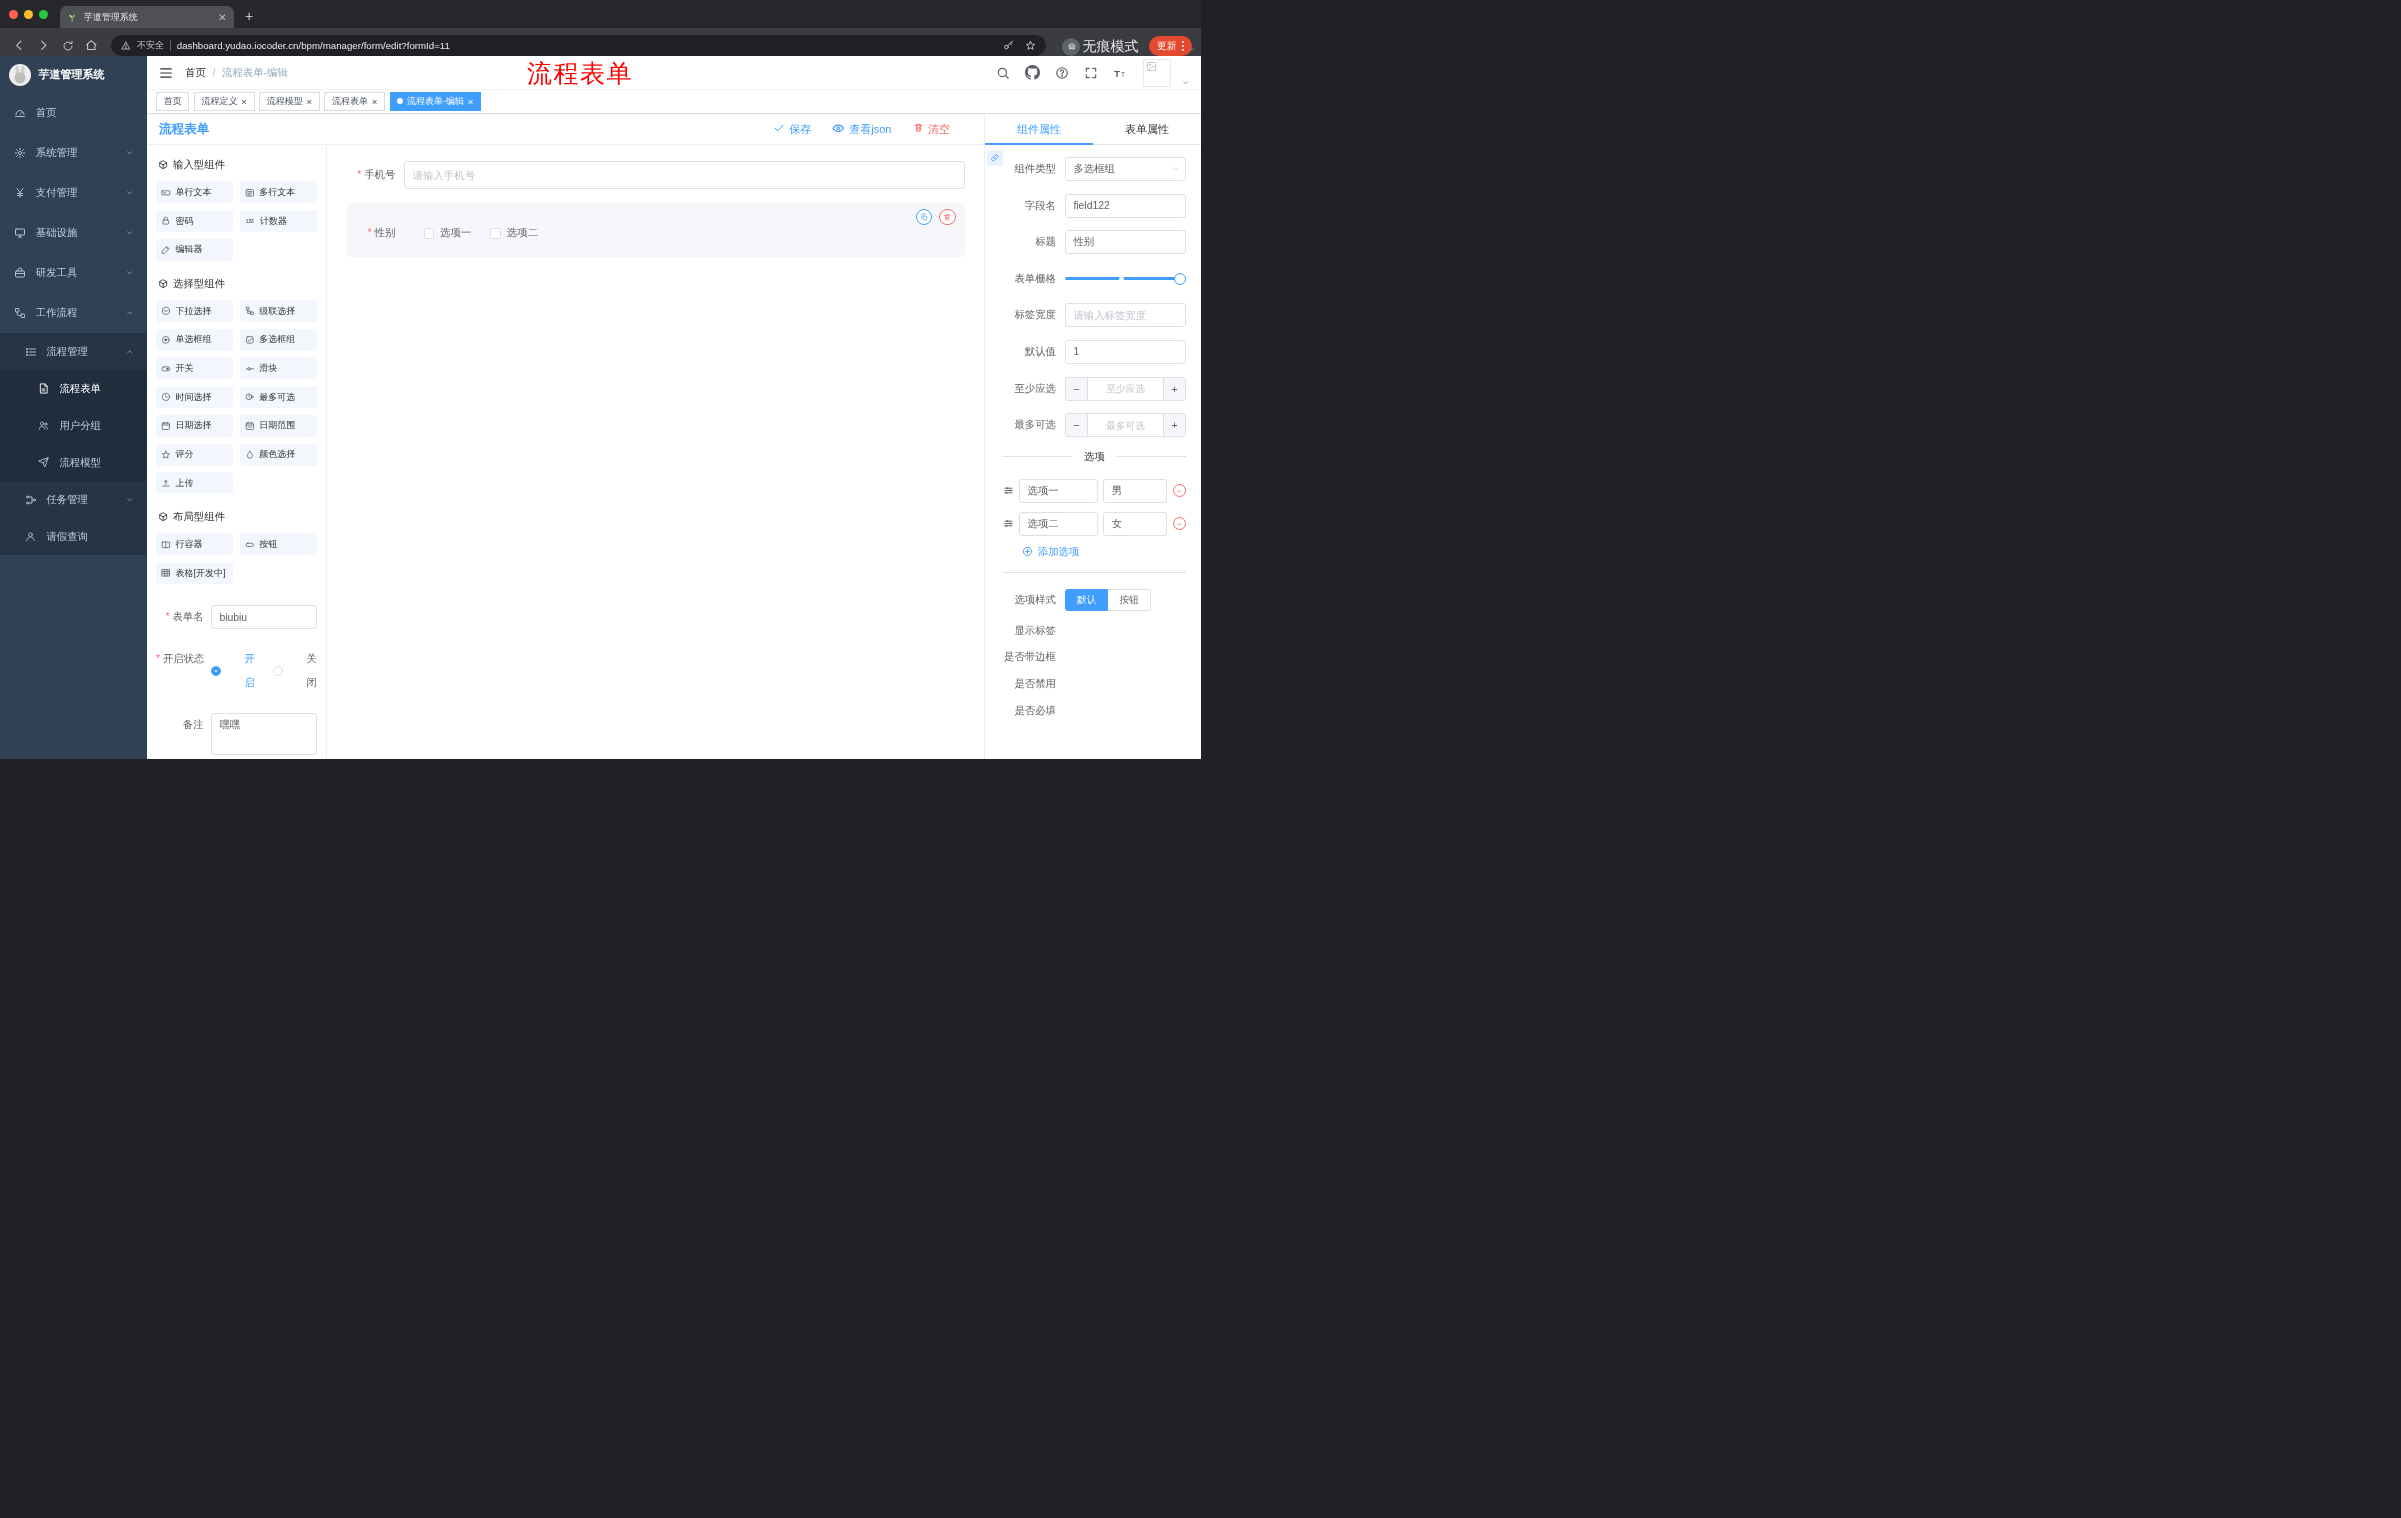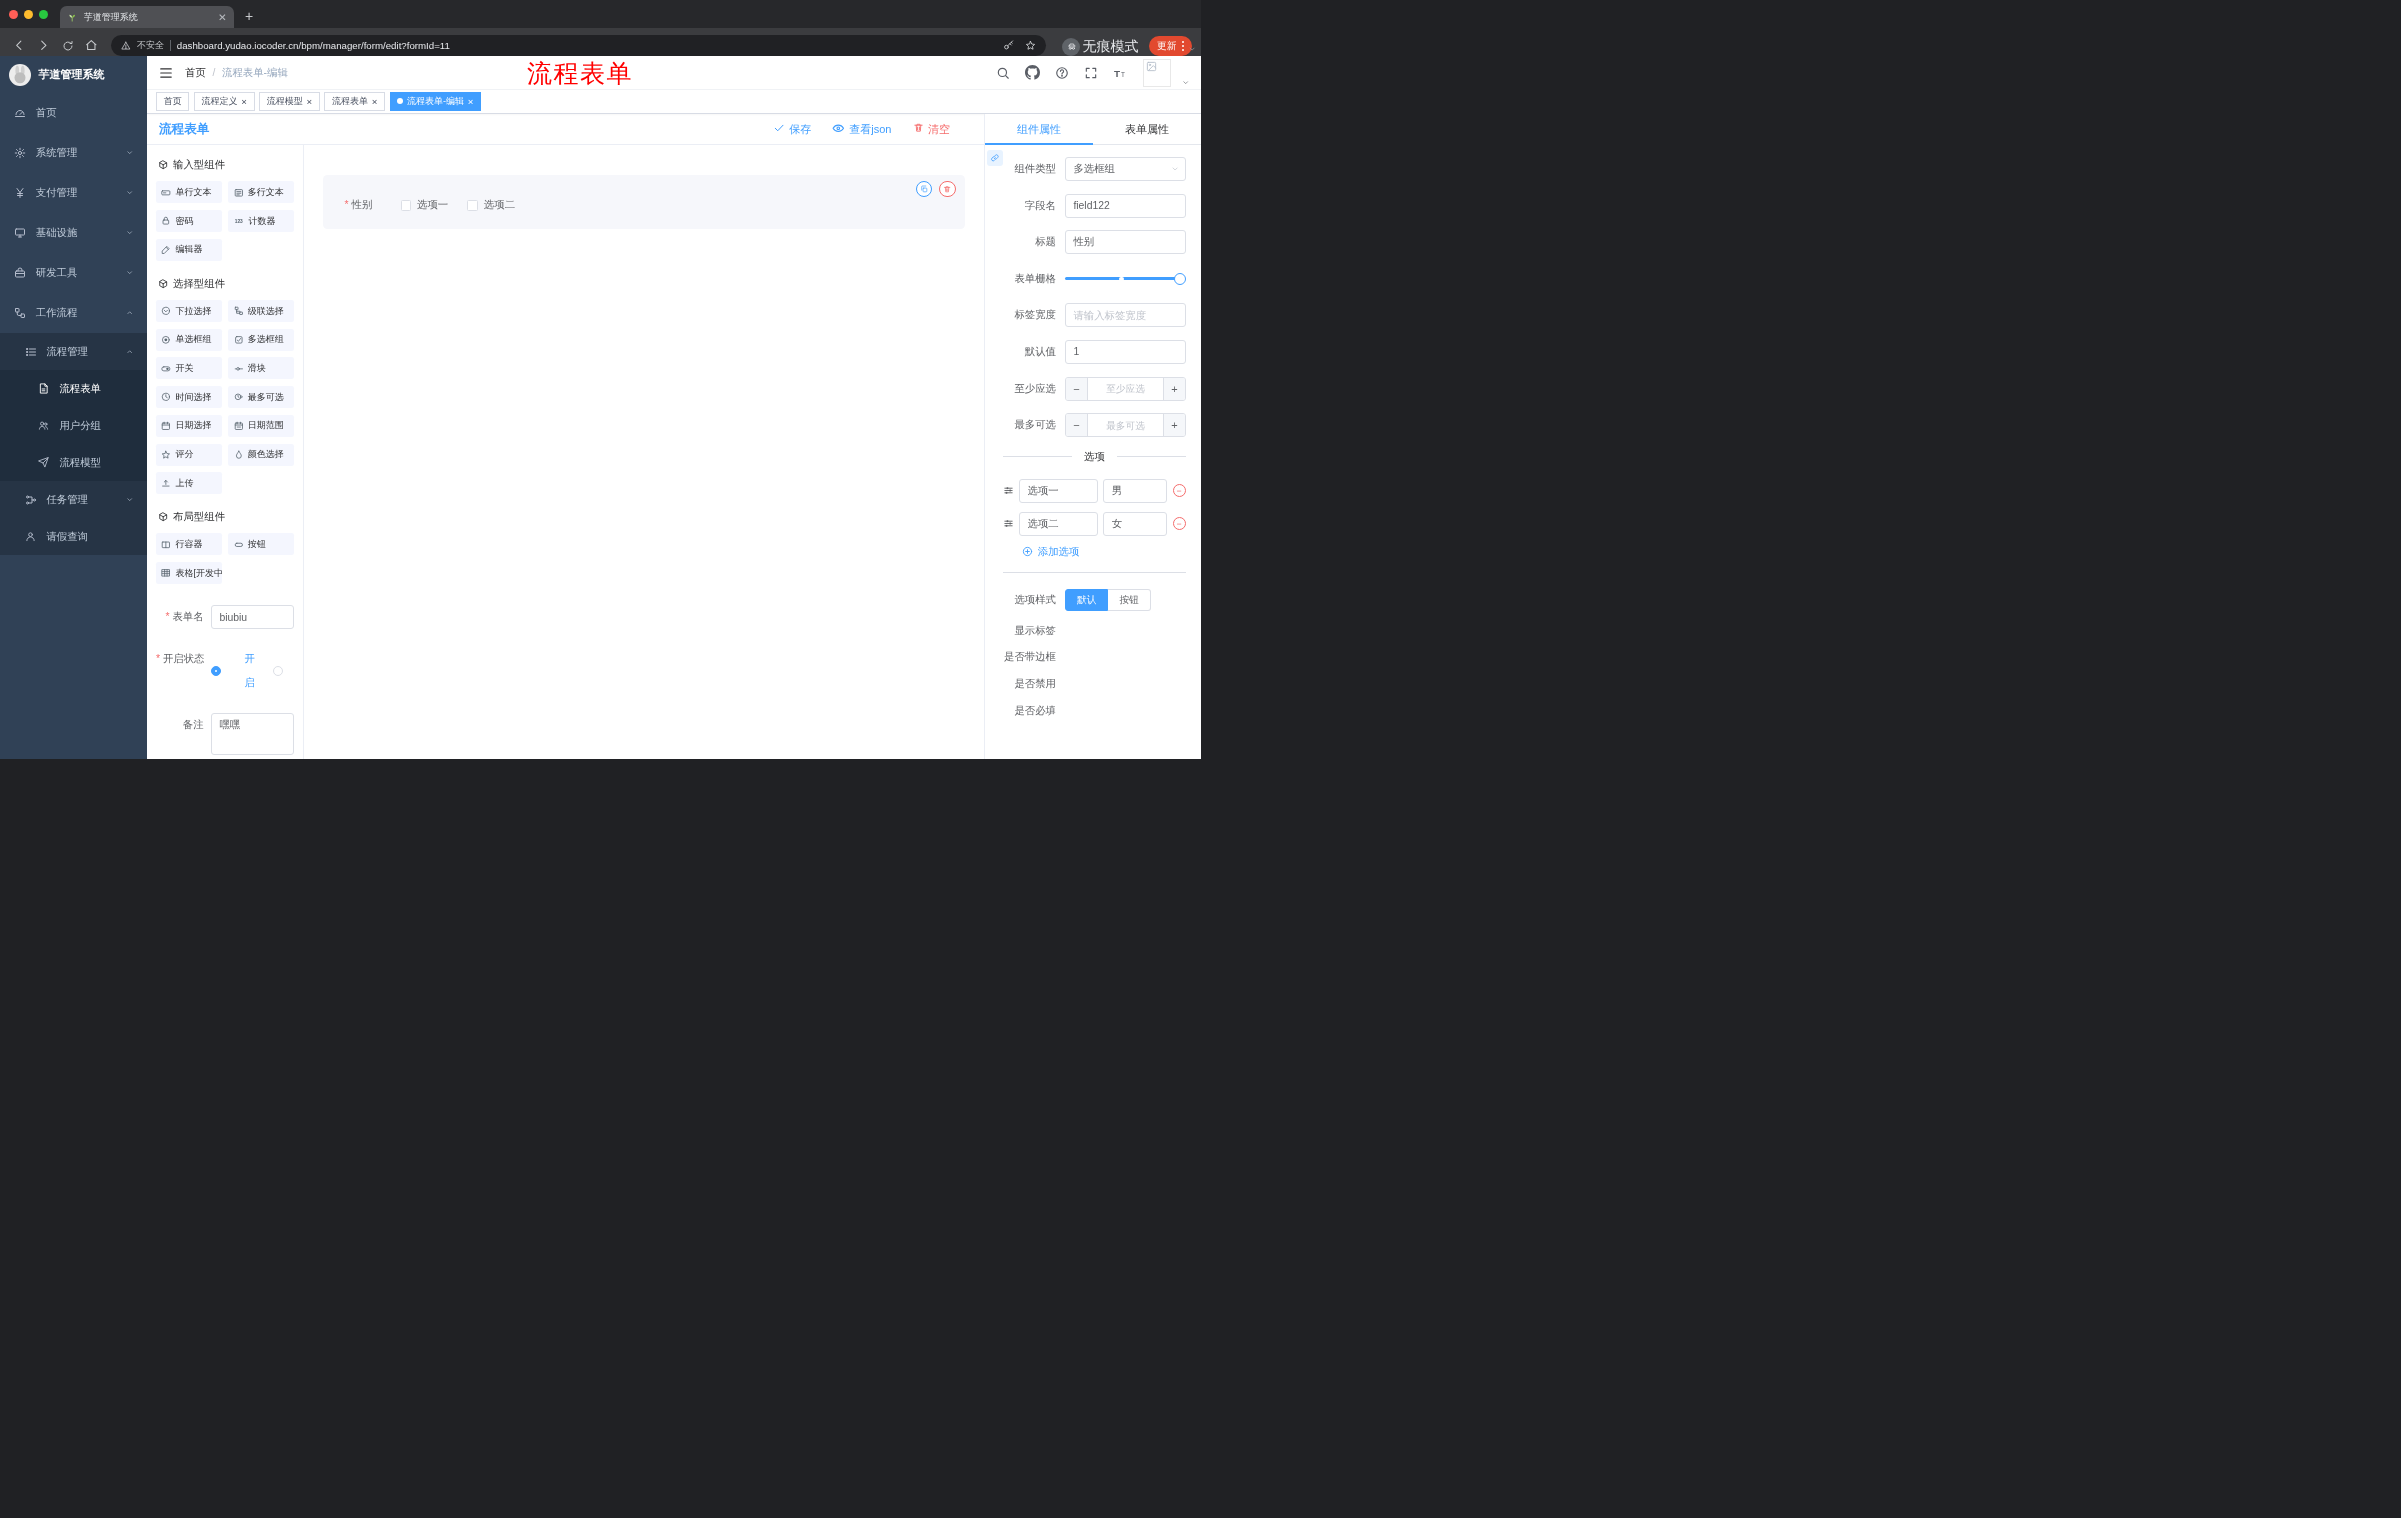--- a/index.html
+++ b/index.html
@@ -71,21 +71,21 @@
 
 .content-row{flex:1;display:flex;min-height:0}
 .content-left{flex:1;display:flex;flex-direction:column;min-width:0}
 .content-header{height:31px;flex:none;display:flex;align-items:center;padding:0 12px;border-bottom:0.7px solid #ebeef5}
 .content-title{color:#409eff;font-size:12.6px;font-weight:bold}
 .content-actions{margin-left:auto;display:flex;align-items:center;gap:21px;padding-right:22px}
 .action{display:flex;align-items:flex-start;gap:4.5px;font-size:11px;color:#409eff;cursor:pointer}
 .action.danger{color:#f56c6c}
 .content-body{flex:1;display:flex;min-height:0}
 
-.palette{width:157px;flex:none;border-right:0.7px solid #ebeef5;padding:3px 9px;overflow:hidden}
+.palette{width:180px;flex:none;border-right:0.7px solid #ebeef5;padding:3px 9px;overflow:hidden}
 .pgroup-title{display:flex;align-items:center;gap:5.2px;font-size:10.4px;color:#303133;margin:16.3px 1.5px 9px}
 .pgroup-title.first{margin-top:10.4px}
 .pgroup-title svg{color:#303133}
 .pgrid{display:grid;grid-template-columns:1fr 1fr;gap:6.7px}
 .pitem{height:22px;background:#f4f6fe;border-radius:2.2px;display:flex;align-items:center;gap:4.5px;padding:0 5.2px;font-size:9px;color:#303133;cursor:move;white-space:nowrap;overflow:hidden}
 .pitem svg{flex:none;color:#58656f}
 .meta{margin-top:21px}
 .meta-row{display:flex;margin-bottom:18px}
 .meta-label{width:55px;flex:none;text-align:right;padding-right:7.4px;font-size:10.4px;color:#606266;line-height:24px;white-space:nowrap}
 .req::before{content:"* ";color:#f56c6c}
@@ -732,20 +732,24 @@
                 <div class="meta-row">
                   <span class="meta-label">备注</span>
                   <span class="meta-control">
                       <textarea class="el-textarea" style="">嘿嘿</textarea>
                     </span>
                 </div>
               </div>
             </div>
 
             <div class="canvas">
+              <div class="cfield">
+                <span class="cfield-label req">手机号</span>
+                <span style="flex:1"><input class="el-input" placeholder="请输入手机号" style=""></span>
+              </div>
 
               <div class="selected-block">
                 <div class="block-actions">
                   <span class="circle-btn copy">
                       <svg class="ic" width="8.2" height="8.2" viewBox="0 0 24 24">
                         <rect x="9" y="9" width="11" height="11" rx="2"></rect>
                         <path d="M5 15V5a2 2 0 0 1 2-2h10"></path>
                       </svg>
                     </span>
                   <span class="circle-btn del">

